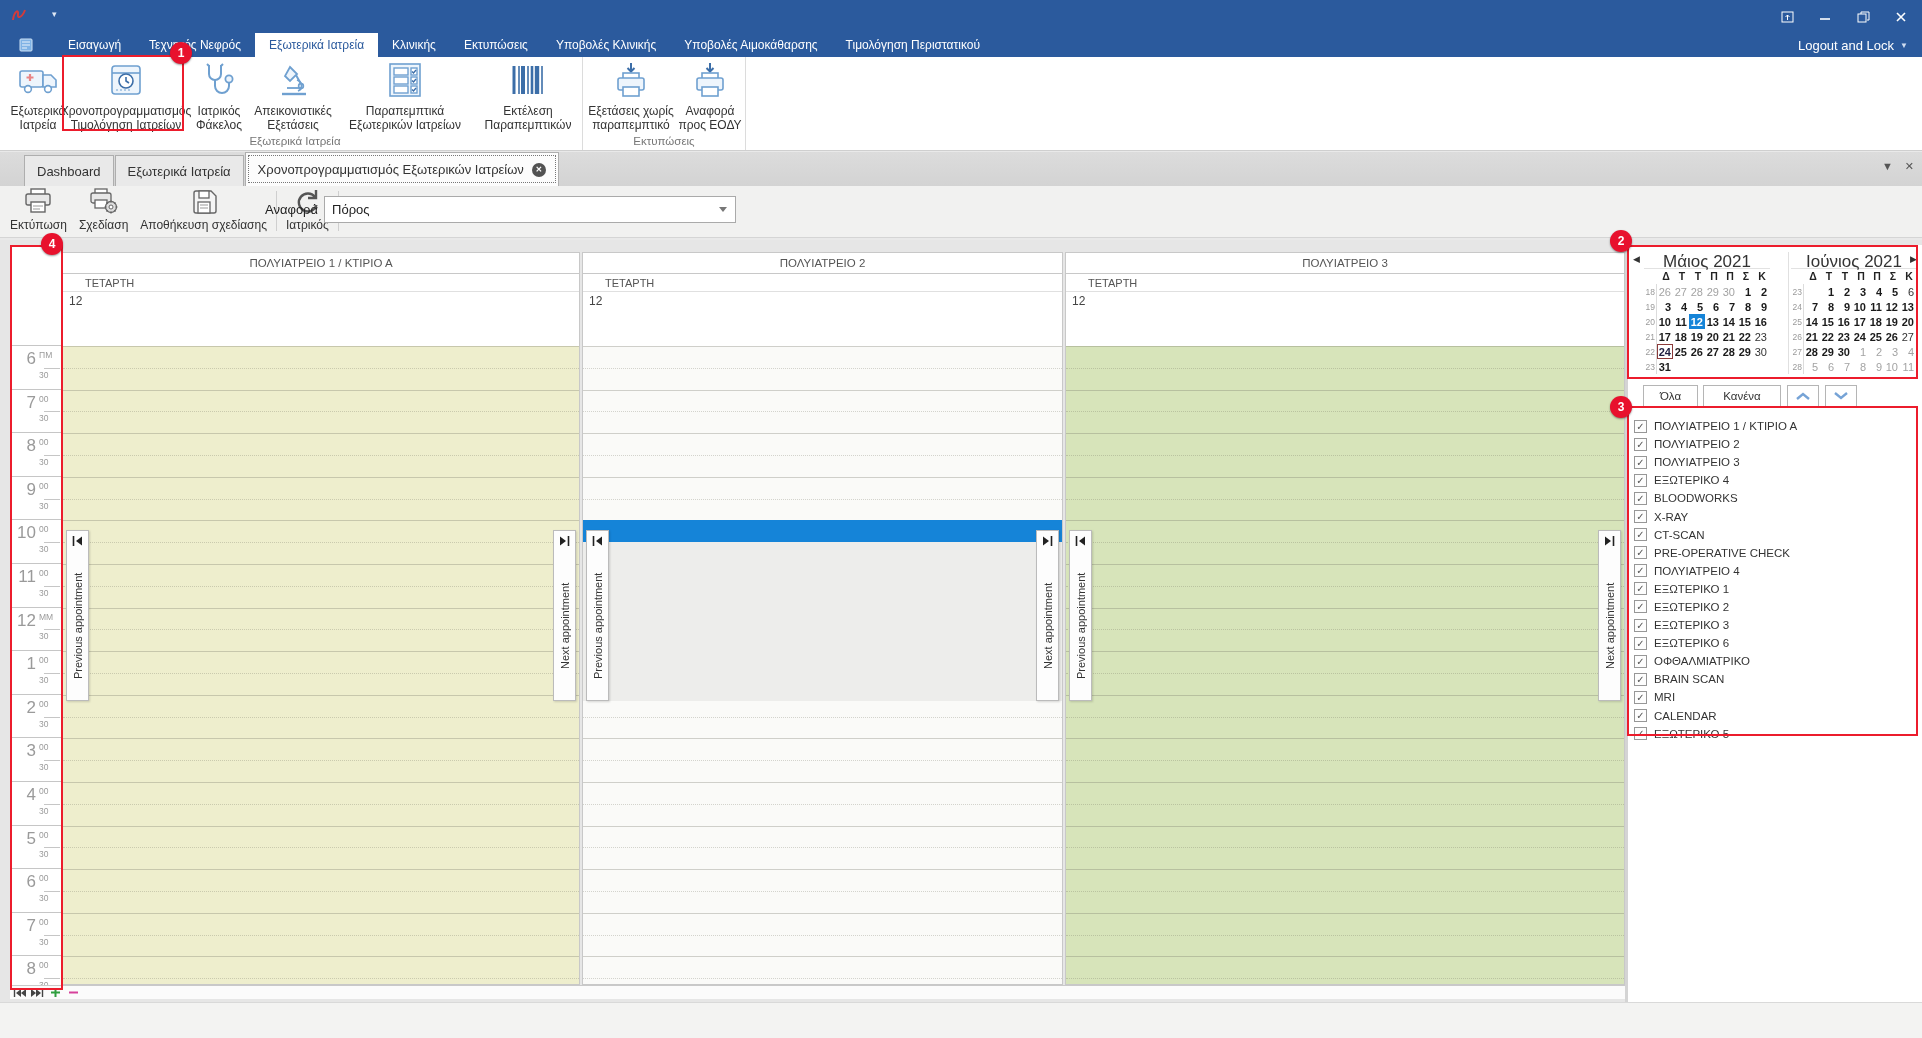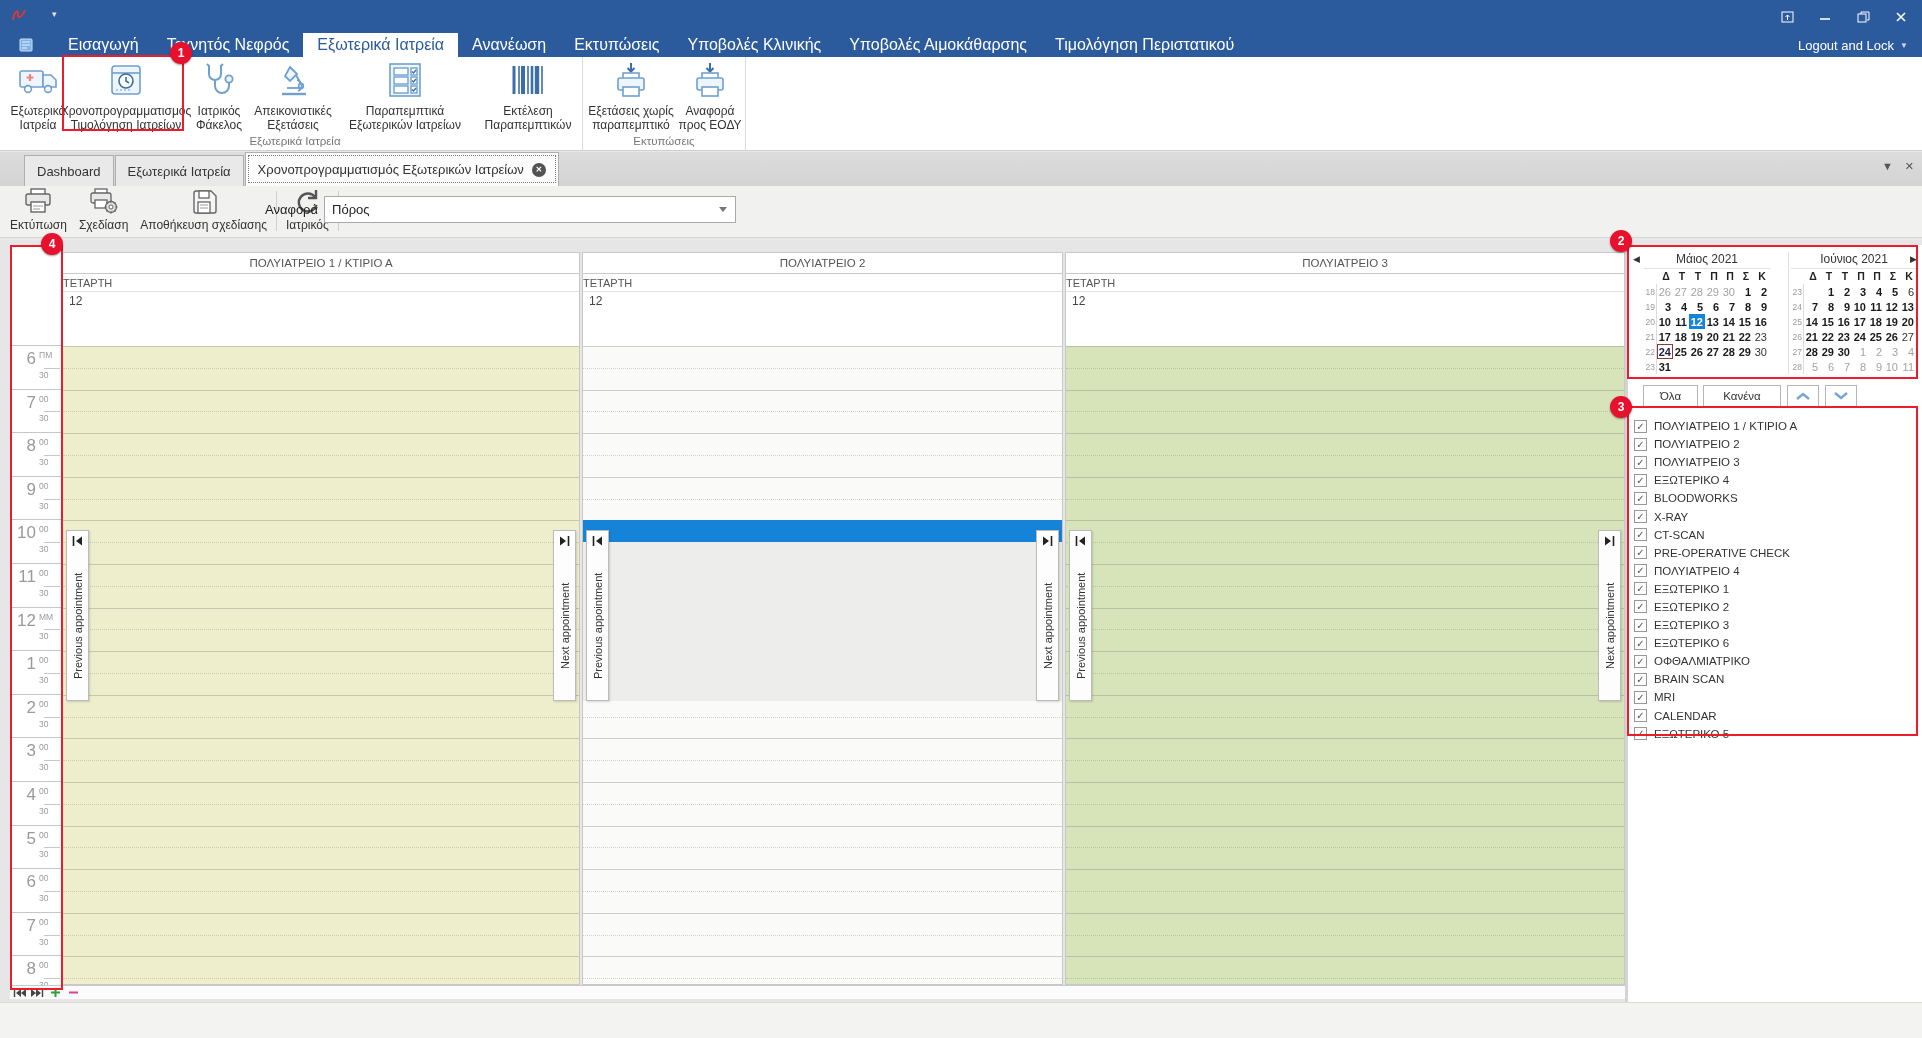--- a/index.html
+++ b/index.html
@@ -7,21 +7,21 @@
   
   .titlebar{position:absolute;left:0;top:0;width:1922px;height:33px;background:#2b5a9d;color:#fff;}
   .app-logo{position:absolute;left:10px;top:6px;width:18px;height:18px;}
   .qat-arrow{position:absolute;left:52px;top:9px;font-size:9px;color:#dfe8f5;}
   .win-title{position:absolute;left:0;right:0;top:7px;text-align:center;font-size:13px;color:#fff;}
   .winbtns{position:absolute;right:6px;top:0;height:33px;display:flex;align-items:center;gap:8px;}
   .winbtn{width:30px;height:24px;display:flex;align-items:center;justify-content:center;color:#fff;font-size:12px;}
   
   .tabrow{position:absolute;left:0;top:33px;width:1922px;height:24px;background:#2b5a9d;display:flex;align-items:stretch;}
   .appbtn{width:54px;display:flex;align-items:center;justify-content:center;}
-  .rtab{padding:0 14px;display:flex;align-items:center;color:#fff;font-size:16px;white-space:nowrap;}
+  .rtab{padding:0 14px;display:flex;align-items:center;color:#fff;font-size:12px;white-space:nowrap;}
   .rtab.active{background:#ffffff;color:#2b5a9d;}
   .logout{margin-left:auto;padding-right:14px;display:flex;align-items:center;color:#fff;font-size:13px;}
   .logout .dd{font-size:8px;margin-left:6px;color:#cfdcf0;}
   
   .ribbon{position:absolute;left:0;top:57px;width:1922px;height:94px;background:#ffffff;border-bottom:1px solid #cfcfcf;display:flex;align-items:stretch;padding-left:8px;box-sizing:border-box;}
   .rgroup{display:flex;flex-direction:column;border-right:1px solid #dcdcdc;padding:0 2px;}
   .rgroup-btns{display:flex;flex:1;align-items:flex-start;}
   .rbtn{margin:0 1px;padding-top:3px;height:74px;display:flex;flex-direction:column;align-items:center;}
   .rbtn .ricon{height:44px;display:flex;align-items:center;justify-content:center;}
   .rbtn .rlabel{font-size:12px;line-height:14px;color:#333;text-align:center;white-space:pre-line;}
@@ -50,39 +50,39 @@
   
   .ruler{position:absolute;left:10px;top:5px;width:52px;height:740px;background:#fff;overflow:hidden;}
   .ruler-grid{position:absolute;left:0;top:100px;width:52px;height:640px;overflow:hidden;}
   .hourcell{position:relative;border-top:1px solid #c6c6c6;box-sizing:border-box;}
   .hourcell .big{position:absolute;left:0;top:3px;width:26px;text-align:right;font-size:17px;color:#9a9a9a;}
   .hourcell .sup{position:absolute;left:29px;top:4px;font-size:8.5px;color:#9a9a9a;}
   .hourcell .tick{position:absolute;right:2px;width:16px;border-top:1px solid #c6c6c6;}
   .hourcell .half{position:absolute;left:29px;font-size:8.5px;color:#9a9a9a;}
   .col{position:absolute;top:12px;height:733px;background:#fff;border:1px solid #c8c8c8;box-sizing:border-box;}
   .col-title{height:20px;display:flex;align-items:center;justify-content:center;font-size:11.5px;color:#555;background:#fff;border-bottom:1px solid #c8c8c8;}
-  .col-day{height:17px;font-size:11px;color:#555;padding-left:0;display:flex;align-items:center;border-bottom:1px solid #e0e0e0;}
+  .col-day{height:17px;font-size:11px;color:#555;padding-left:22px;display:flex;align-items:center;border-bottom:1px solid #e0e0e0;}
   .col-date{height:55px;font-size:12px;color:#444;padding:2px 0 0 6px;box-sizing:border-box;border-bottom:1px solid #c8c8c8;}
   .col-grid{position:absolute;left:0;right:0;top:93px;bottom:0;overflow:hidden;}
   .gridrow{box-sizing:border-box;height:21.8px;}
   .gridrow.hr{border-top:1px solid rgba(110,110,95,0.30);}
   .gridrow.hh{border-top:1px dotted rgba(110,110,95,0.28);}
   .band{position:absolute;left:0;right:0;background:#ededeb;}
   .sel-slot{position:absolute;left:0;right:0;background:#1584d8;}
   .strip{position:absolute;width:23px;background:#fdfdfd;border:1px solid #bbb;box-shadow:1px 1px 2px rgba(0,0,0,0.15);display:flex;flex-direction:column;align-items:center;box-sizing:border-box;}
   .strip-btn{height:20px;display:flex;align-items:center;justify-content:center;width:100%;}
   .strip-label{flex:1;display:flex;align-items:center;justify-content:center;writing-mode:vertical-rl;transform:rotate(180deg);font-size:11px;color:#333;white-space:nowrap;}
   .sched-footer{position:absolute;left:10px;top:745px;width:1615px;height:14px;background:#fbfbfb;border-top:1px solid #c9c9c9;display:flex;align-items:center;padding-left:2px;box-sizing:border-box;gap:3px;}
   .navbtn{width:14px;height:11px;display:flex;align-items:center;justify-content:center;font-size:9px;line-height:9px;}
   .splitter{position:absolute;left:1625px;top:0;width:3px;height:762px;background:#d4d4d4;}
   
   .rightpanel{position:absolute;left:1628px;top:5px;width:294px;height:757px;background:#fff;}
   .cal-arrow{position:absolute;top:9px;font-size:9px;color:#333;}
   .month{position:absolute;top:7px;width:126px;}
-  .month-title{height:16px;text-align:center;font-size:12px;color:#333;border-bottom:1px solid #e2e2e2;}
+  .month-title{height:16px;text-align:center;font-size:17px;color:#333;border-bottom:1px solid #e2e2e2;}
   .dayhdr{display:flex;height:14px;margin-top:1px;}
   .dayhdr .wn{width:14px;}
   .dayhdr .dh{width:16px;text-align:center;font-size:10.5px;font-weight:bold;color:#222;}
   .week{display:flex;height:15px;align-items:center;}
   .week .wn{width:13px;font-size:8.5px;color:#9a9a9a;text-align:right;padding-right:1px;border-right:1px solid #dcdcdc;height:100%;display:flex;align-items:center;justify-content:flex-end;box-sizing:border-box;}
   .dcell{width:16px;height:15px;font-size:11px;display:flex;align-items:center;justify-content:flex-end;padding-right:2px;box-sizing:border-box;color:#1a1a1a;font-weight:bold;}
   .dcell.muted{color:#a3a3a3;font-weight:normal;}
   .dcell.normal{font-weight:normal;color:#333;}
   .dcell.selected{background:#1584d8;color:#fff;}
   .dcell.today{box-shadow:inset 0 0 0 1px #8b3a3a;color:#1d1d3f;}
@@ -137,21 +137,21 @@
     <span class="appbtn">
       <svg width="17" height="16" viewBox="0 0 17 16">
           <rect x="1" y="2" width="12" height="12" rx="1" fill="#7fb2e5" stroke="#cfe2f5"></rect>
           <path d="M3 5h8M3 8h8M3 11h5" stroke="#eaf3fc"></path>
         </svg>
     </span>
     <div id="ribbon-tabs" style="display:flex;align-items:stretch;">
         <div class="rtab">Εισαγωγή</div>
         <div class="rtab">Τεχνητός Νεφρός</div>
         <div class="rtab active">Εξωτερικά Ιατρεία</div>
-        <div class="rtab">Ανανέωση</div>
+        <div class="rtab">Κλινικής</div>
         <div class="rtab">Εκτυπώσεις</div>
         <div class="rtab">Υποβολές Κλινικής</div>
         <div class="rtab">Υποβολές Αιμοκάθαρσης</div>
         <div class="rtab">Τιμολόγηση Περιστατικού</div>
       </div>
     <div class="logout">
       <span>Logout and Lock</span>
         <span class="dd">▼</span>
     </div>
   </div>

